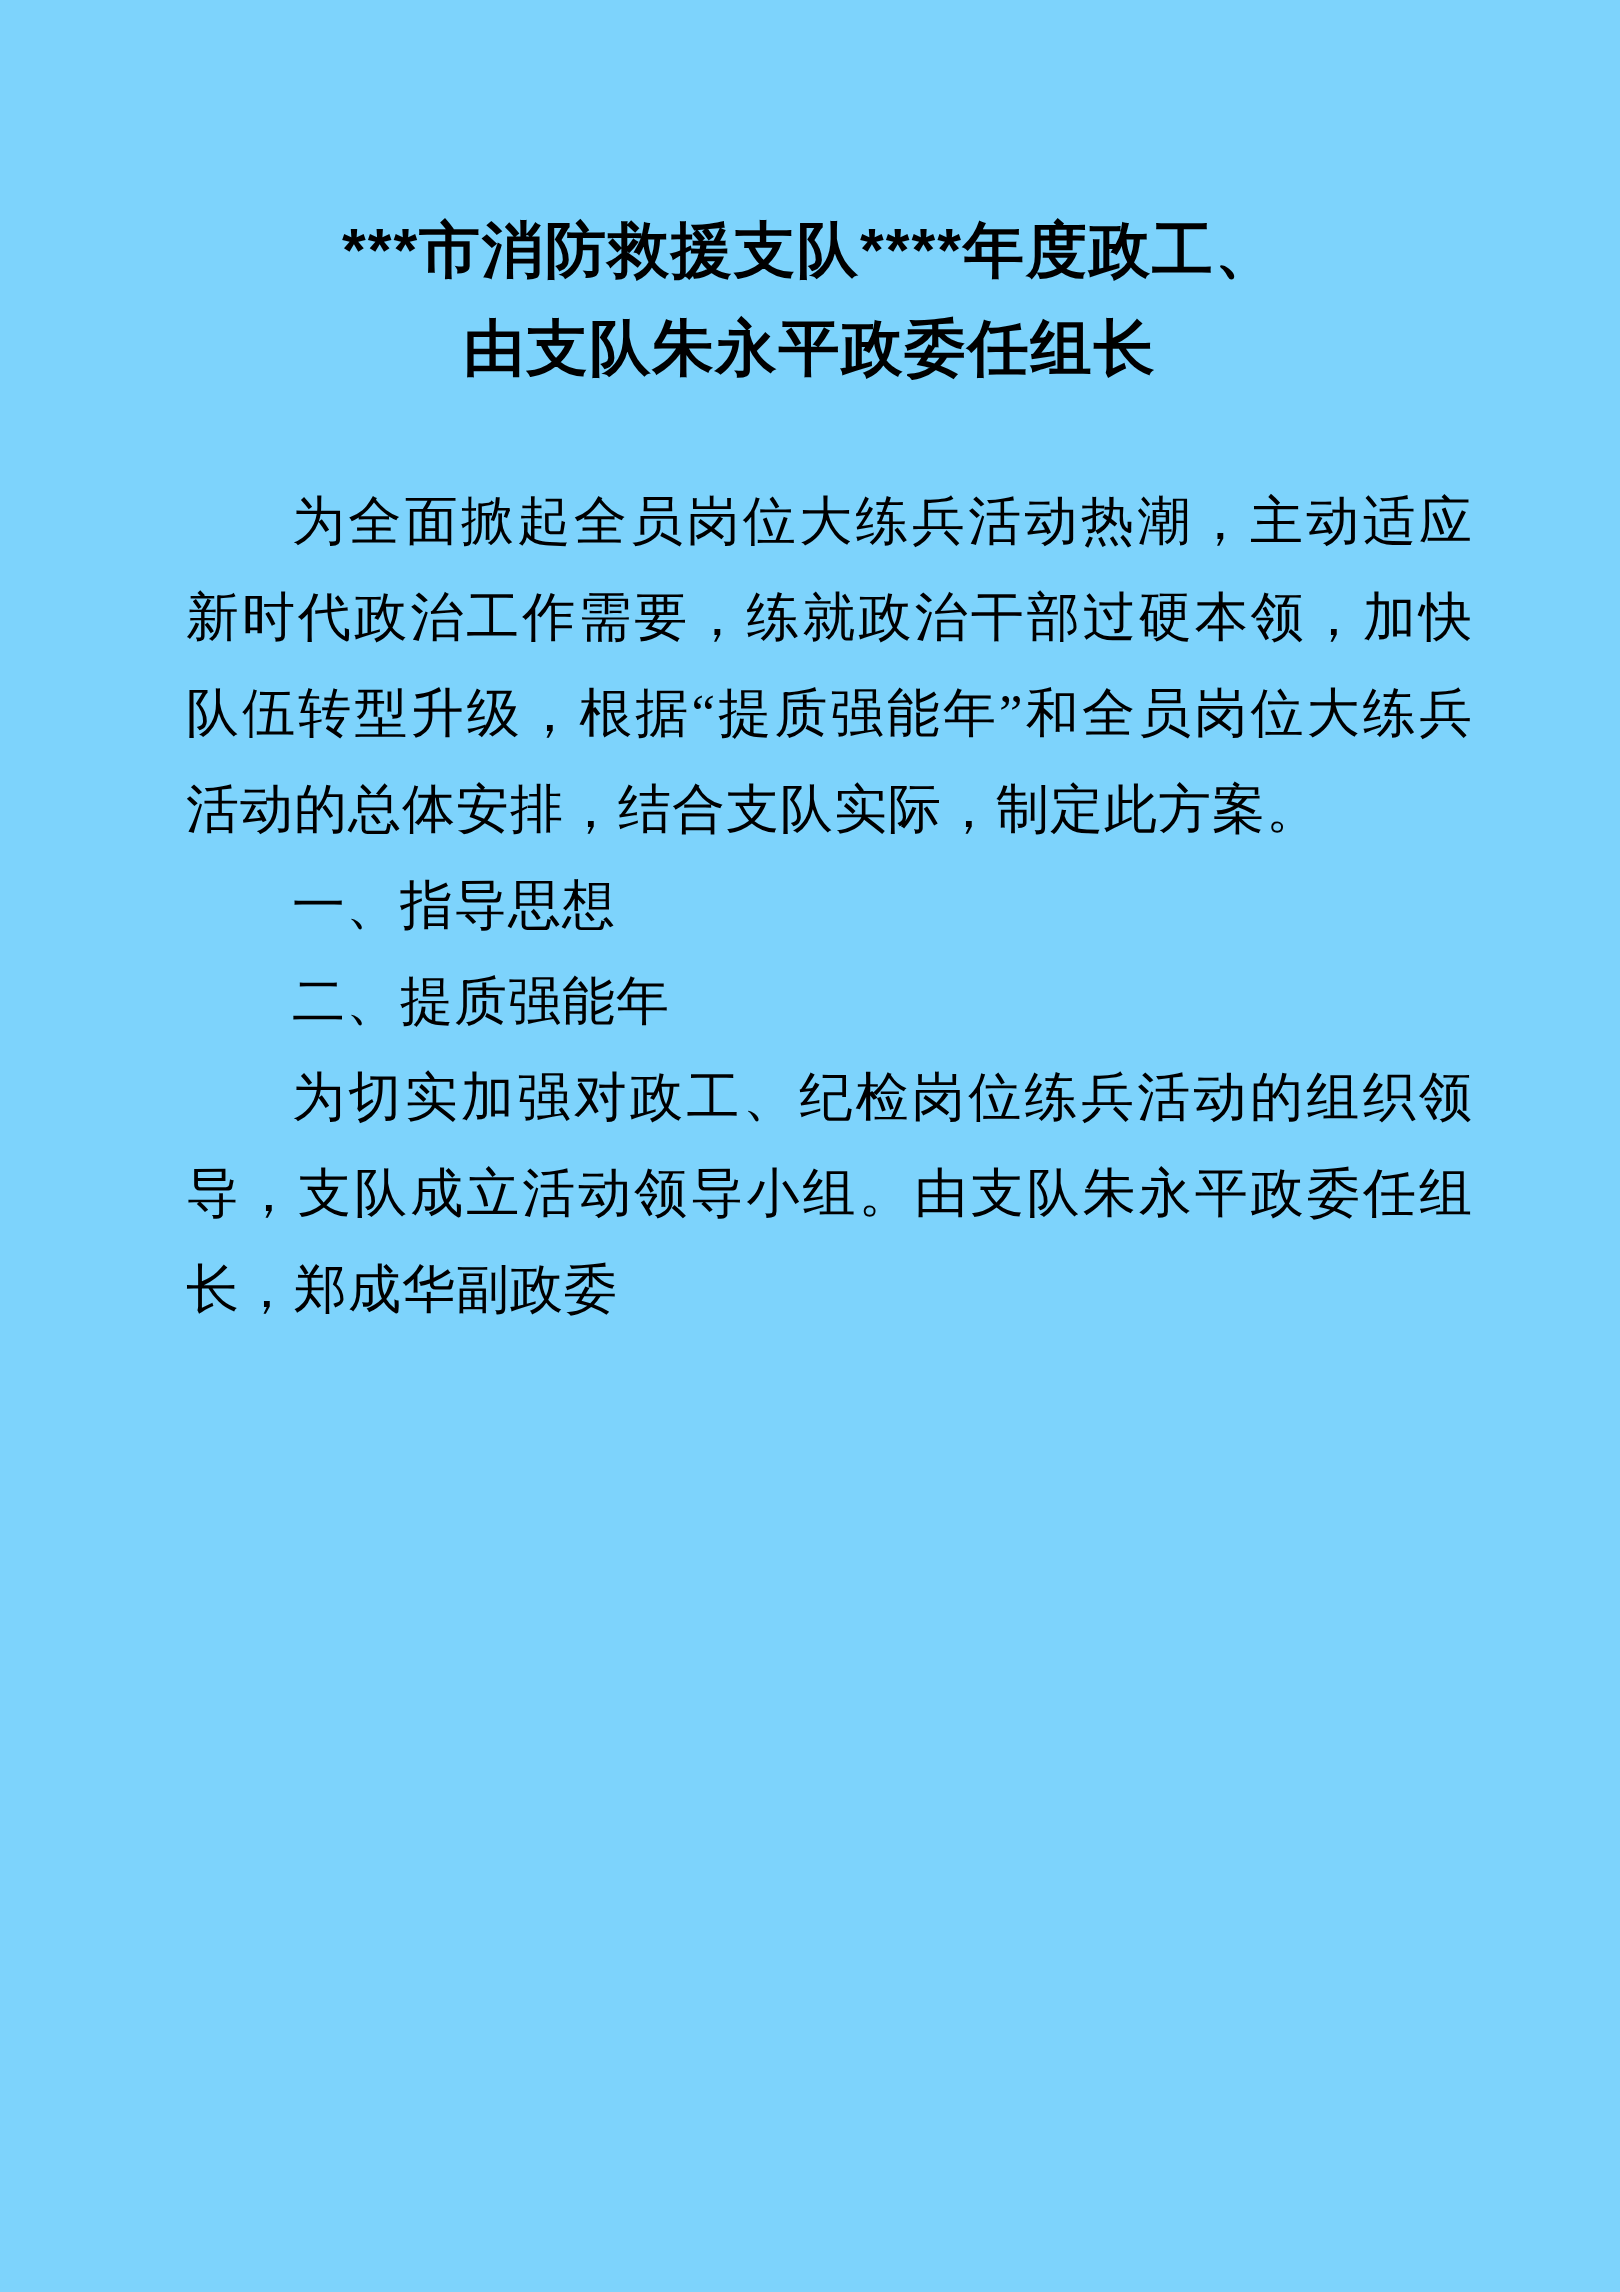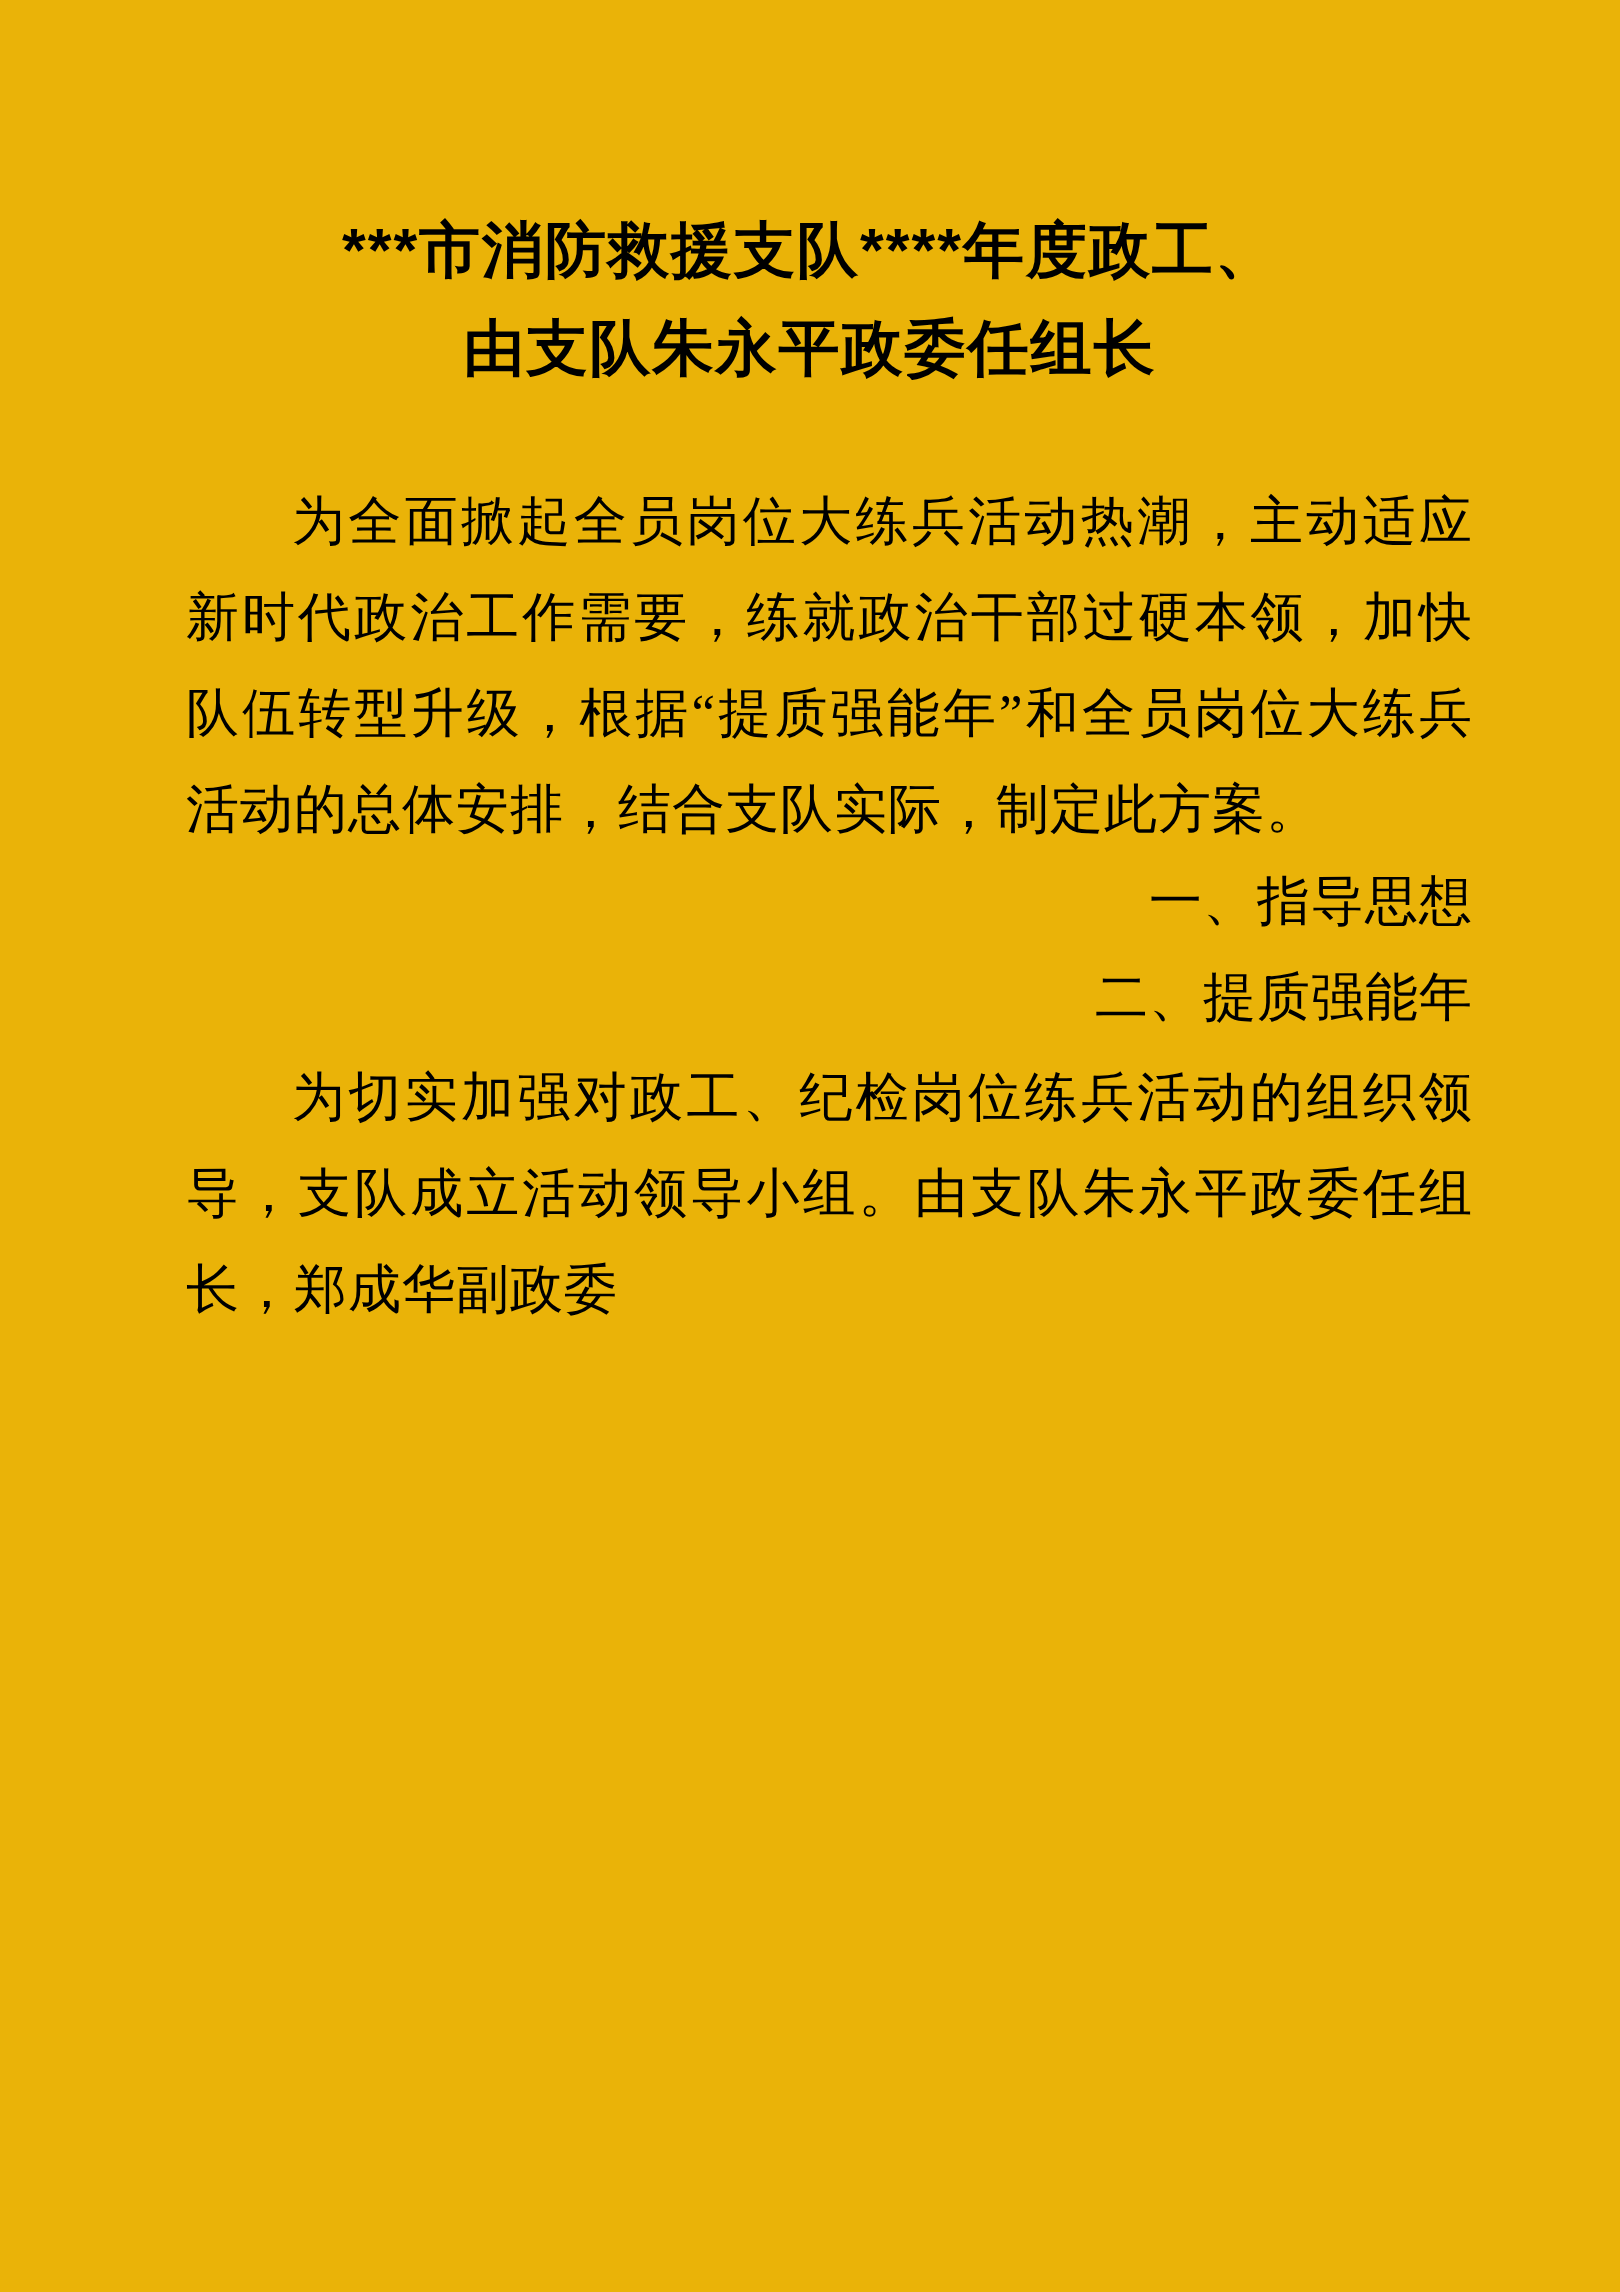--- a/index.html
+++ b/index.html
@@ -11,21 +11,21 @@
   }
 
   body {
     font-family: "Liberation Serif", "DejaVu Serif", serif;
     color: #000000;
   }
 
   .page {
     width: 1620px;
     height: 2293px;
-    background: #eab308;
+    background: #7dd3fc;
     padding: 201px 147px 0 147px;
     overflow: hidden;
   }
 
   .title {
     text-align: center;
     font-family: "Liberation Sans", "DejaVu Sans", sans-serif;
     font-weight: 700;
     font-size: 61px;
     line-height: 98px;
@@ -46,22 +46,21 @@
     line-height: 96px;
     text-align: justify;
     text-justify: inter-ideograph;
     text-indent: 2em;
     letter-spacing: 1px;
     word-break: break-all;
     margin-left: 39px;
   }
 
   .para.heading {
-    text-align: right;
-    font-family: Liberation Mono, monospace;
+    text-align: left;
   }
 </style>
 </head>
 <body>
 
 <div class="page">
   <h1 class="title">
     <span class="title-line">***市消防救援支队****年度政工、</span>
     <span class="title-line">由支队朱永平政委任组长</span>
   </h1>

